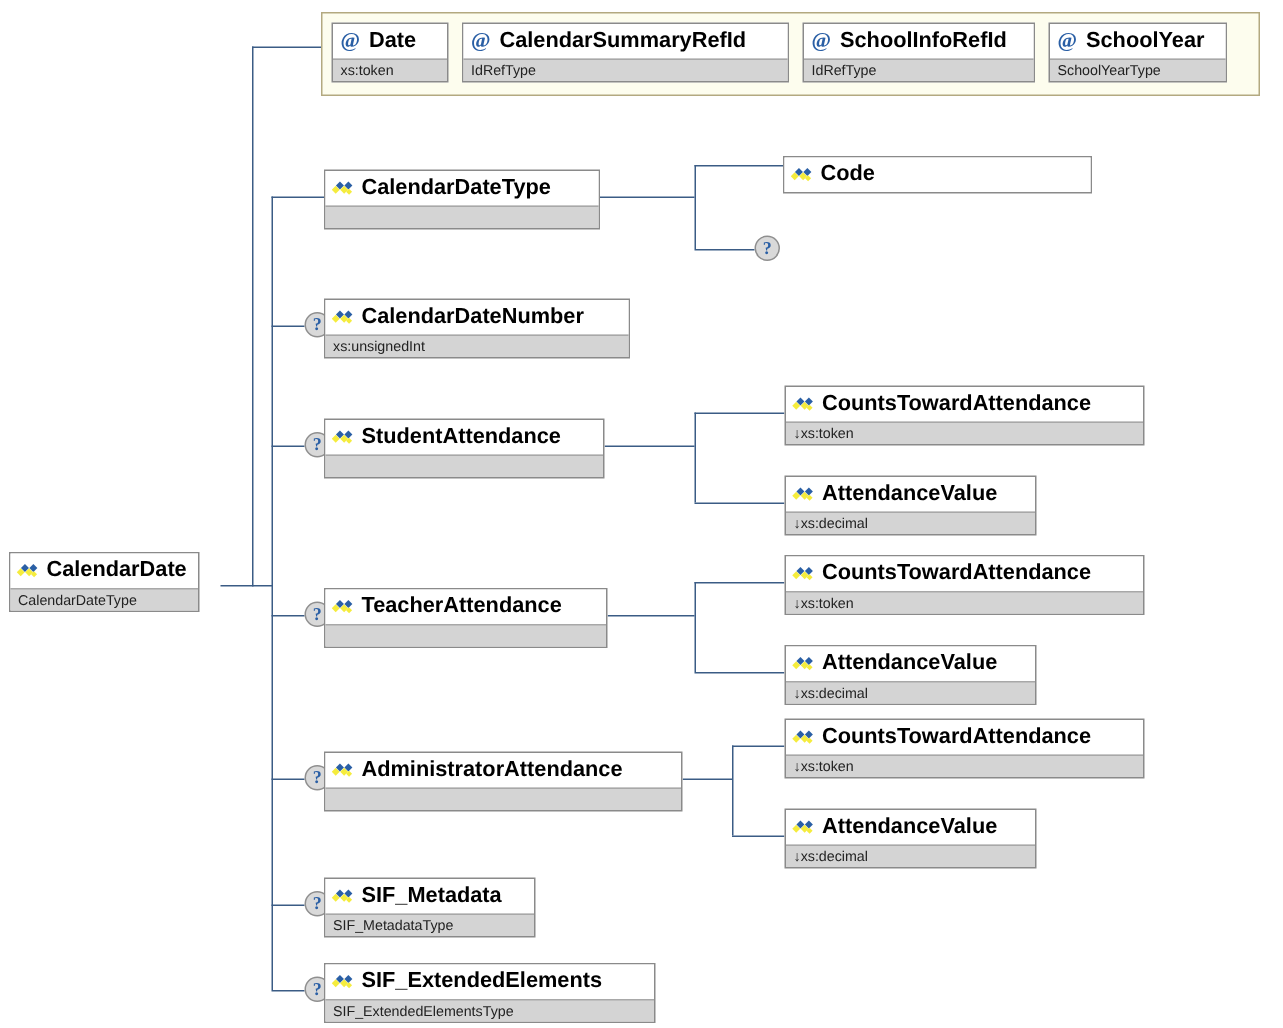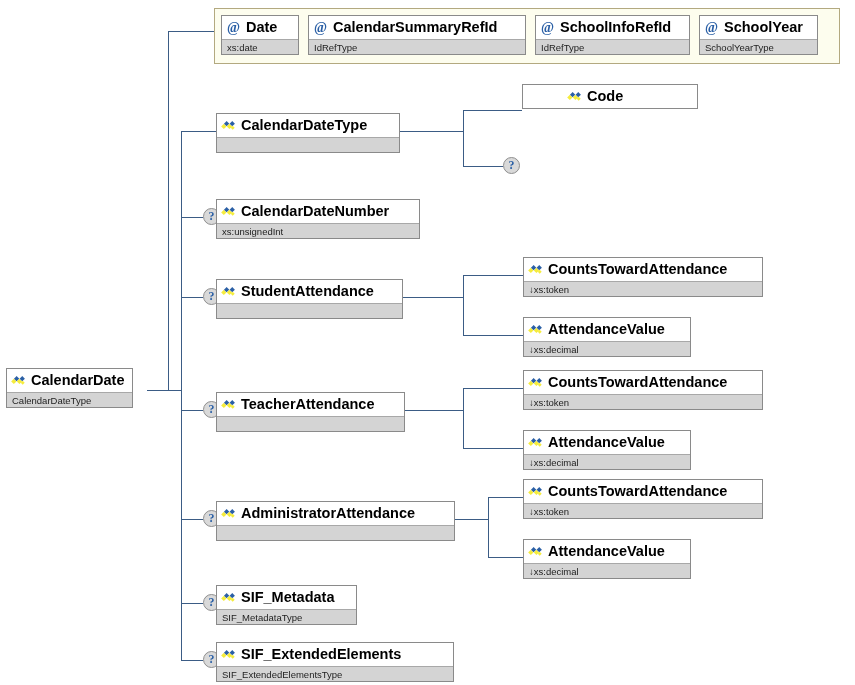--- a/index.html
+++ b/index.html
@@ -136,21 +136,21 @@
   <div class="ln h" style="left:488px; top:497px; width:35px;"></div>
   <div class="ln h" style="left:488px; top:557px; width:35px;"></div>
 
   <div class="attr-group" style="left:214px; top:8px; width:626px; height:56px;">
 
     <div class="node inflow" style="width:78px;">
       <div class="title">
         <span class="at-icon">@</span>
         <span class="name">Date</span>
       </div>
-      <div class="type">xs:date</div>
+      <div class="type">xs:token</div>
     </div>
 
     <div class="node inflow" style="width:218px;">
       <div class="title">
         <span class="at-icon">@</span>
         <span class="name">CalendarSummaryRefId</span>
       </div>
       <div class="type">IdRefType</div>
     </div>
 
@@ -192,21 +192,21 @@
         <rect x="4" y="4" width="4" height="4" fill="#2a5fa5" transform="rotate(45 6 6)"></rect>
         <rect x="7" y="7" width="4" height="4" fill="#f5ec3d" transform="rotate(45 9 9)"></rect>
         <rect x="10" y="4" width="4" height="4" fill="#2a5fa5" transform="rotate(45 12 6)"></rect>
         <rect x="11" y="9" width="3" height="3" fill="#f5ec3d" transform="rotate(45 12.5 10.5)"></rect>
       </svg>
       <span class="name">CalendarDateType</span>
     </div>
     <div class="type empty"></div>
   </div>
 
-  <div class="node" style="left:522px; top:84px; width:176px;padding-left:40px;">
+  <div class="node" style="left:522px; top:104px; width:206px;">
     <div class="title">
       <svg class="el-icon" viewBox="0 0 16 16">
         <rect x="1" y="7" width="4" height="4" fill="#f5ec3d" transform="rotate(45 3 9)"></rect>
         <rect x="4" y="4" width="4" height="4" fill="#2a5fa5" transform="rotate(45 6 6)"></rect>
         <rect x="7" y="7" width="4" height="4" fill="#f5ec3d" transform="rotate(45 9 9)"></rect>
         <rect x="10" y="4" width="4" height="4" fill="#2a5fa5" transform="rotate(45 12 6)"></rect>
         <rect x="11" y="9" width="3" height="3" fill="#f5ec3d" transform="rotate(45 12.5 10.5)"></rect>
       </svg>
       <span class="name">Code</span>
     </div>
@@ -367,21 +367,21 @@
         <rect x="7" y="7" width="4" height="4" fill="#f5ec3d" transform="rotate(45 9 9)"></rect>
         <rect x="10" y="4" width="4" height="4" fill="#2a5fa5" transform="rotate(45 12 6)"></rect>
         <rect x="11" y="9" width="3" height="3" fill="#f5ec3d" transform="rotate(45 12.5 10.5)"></rect>
       </svg>
       <span class="name">SIF_Metadata</span>
     </div>
     <div class="type">SIF_MetadataType</div>
   </div>
 
   <div class="opt" style="left:203px; top:651px;">?</div>
-  <div class="node" style="left:216px; top:642px; width:238px;">
+  <div class="node" style="left:216px; top:642px; width:221px;">
     <div class="title">
       <svg class="el-icon" viewBox="0 0 16 16">
         <rect x="1" y="7" width="4" height="4" fill="#f5ec3d" transform="rotate(45 3 9)"></rect>
         <rect x="4" y="4" width="4" height="4" fill="#2a5fa5" transform="rotate(45 6 6)"></rect>
         <rect x="7" y="7" width="4" height="4" fill="#f5ec3d" transform="rotate(45 9 9)"></rect>
         <rect x="10" y="4" width="4" height="4" fill="#2a5fa5" transform="rotate(45 12 6)"></rect>
         <rect x="11" y="9" width="3" height="3" fill="#f5ec3d" transform="rotate(45 12.5 10.5)"></rect>
       </svg>
       <span class="name">SIF_ExtendedElements</span>
     </div>

